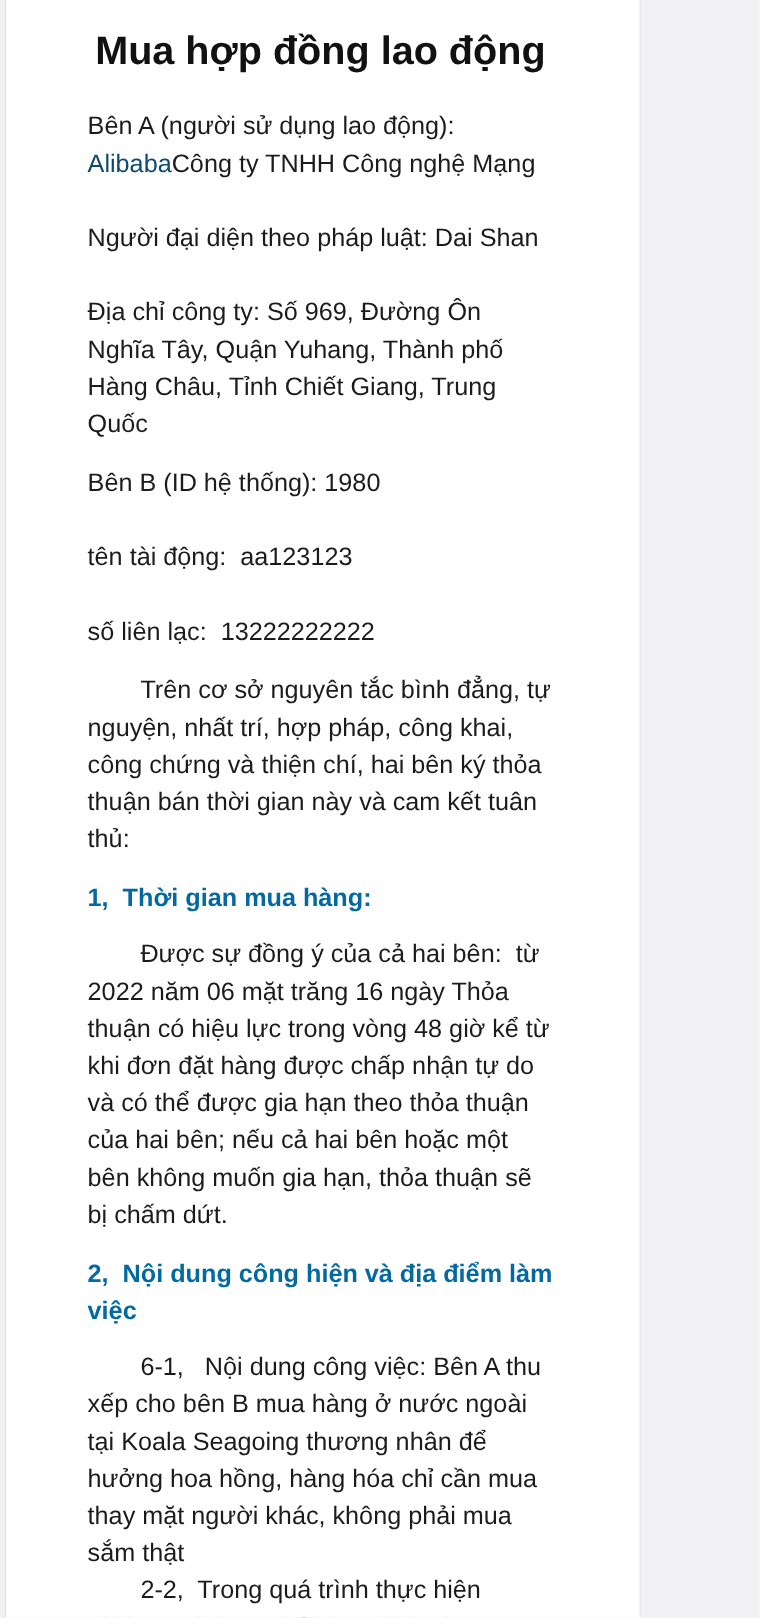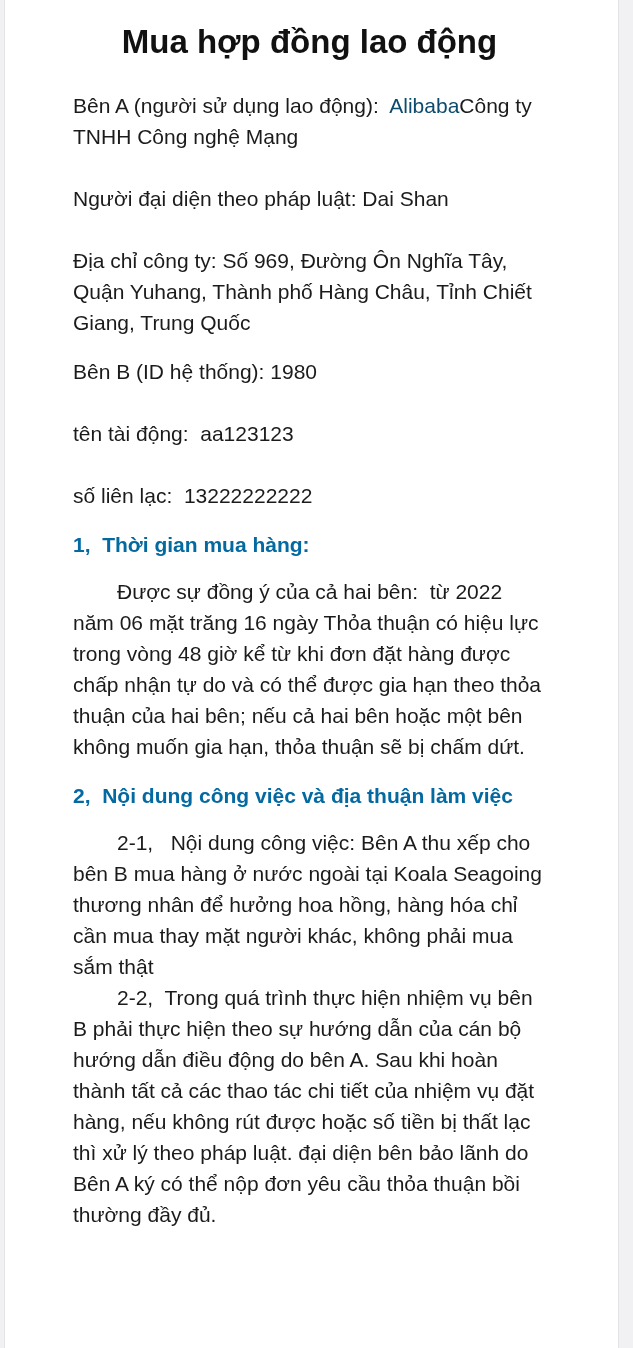--- a/index.html
+++ b/index.html
@@ -9,21 +9,21 @@
   body {
     width: 633px;
     height: 1348px;
     overflow: hidden;
     background: #f1f1f4;
     font-family: "Liberation Sans", "DejaVu Sans", sans-serif;
     color: #1b1b1b;
   }
   .page {
     box-sizing: border-box;
-    width: 615px;
+    width: 530px;
     height: 1348px;
     margin-left: 4px;
     background: #ffffff;
     border-left: 1px solid #e3e3e7;
     border-right: 1px solid #e3e3e7;
     padding: 14px 72px 0 68px;
     overflow: hidden;
   }
   .page h1 {
     font-size: 33px;
@@ -66,23 +66,24 @@
   <h1>Mua hợp đồng lao động</h1>
 
   <p><span>Bên A (người sử dụng lao động):  </span><span class="red">Alibaba</span><span>Công ty TNHH Công nghệ Mạng</span><br>
 <span>Người đại diện theo pháp luật: Dai Shan</span><br>
 <span>Địa chỉ công ty: Số 969, Đường Ôn Nghĩa Tây, Quận Yuhang, Thành phố Hàng Châu, Tỉnh Chiết Giang, Trung Quốc</span></p>
 
   <p><span>Bên B (ID hệ thống): 1980</span><br>
 <span>tên tài động:  aa123123</span><br>
 <span>số liên lạc:  13222222222</span></p>
 
+  <p class="indent">Trên cơ sở nguyên tắc bình đẳng, tự nguyện, nhất trí, hợp pháp, công khai, công chứng và thiện chí, hai bên ký thỏa thuận bán thời gian này và cam kết tuân thủ:</p>
 
   <h2>1,  Thời gian mua hàng:</h2>
 
   <p class="indent">Được sự đồng ý của cả hai bên:  từ 2022 năm 06 mặt trăng 16 ngày Thỏa thuận có hiệu lực trong vòng 48 giờ kể từ khi đơn đặt hàng được chấp nhận tự do và có thể được gia hạn theo thỏa thuận của hai bên; nếu cả hai bên hoặc một bên không muốn gia hạn, thỏa thuận sẽ bị chấm dứt.</p>
 
-  <h2>2,  Nội dung công việc và địa thuận làm việc</h2>
+  <h2>2,  Nội dung công hiện và địa điểm làm việc</h2>
 
-  <p class="item indent">2-1,   Nội dung công việc: Bên A thu xếp cho bên B mua hàng ở nước ngoài tại Koala Seagoing thương nhân để hưởng hoa hồng, hàng hóa chỉ cần mua thay mặt người khác, không phải mua sắm thật</p>
+  <p class="item indent">6-1,   Nội dung công việc: Bên A thu xếp cho bên B mua hàng ở nước ngoài tại Koala Seagoing thương nhân để hưởng hoa hồng, hàng hóa chỉ cần mua thay mặt người khác, không phải mua sắm thật</p>
   <p class="item indent">2-2,  Trong quá trình thực hiện nhiệm vụ bên B phải thực hiện theo sự hướng dẫn của cán bộ hướng dẫn điều động do bên A. Sau khi hoàn thành tất cả các thao tác chi tiết của nhiệm vụ đặt hàng, nếu không rút được hoặc số tiền bị thất lạc thì xử lý theo pháp luật. đại diện bên bảo lãnh do Bên A ký có thể nộp đơn yêu cầu thỏa thuận bồi thường đầy đủ.</p>
 
 </div>
 
 </body></html>

